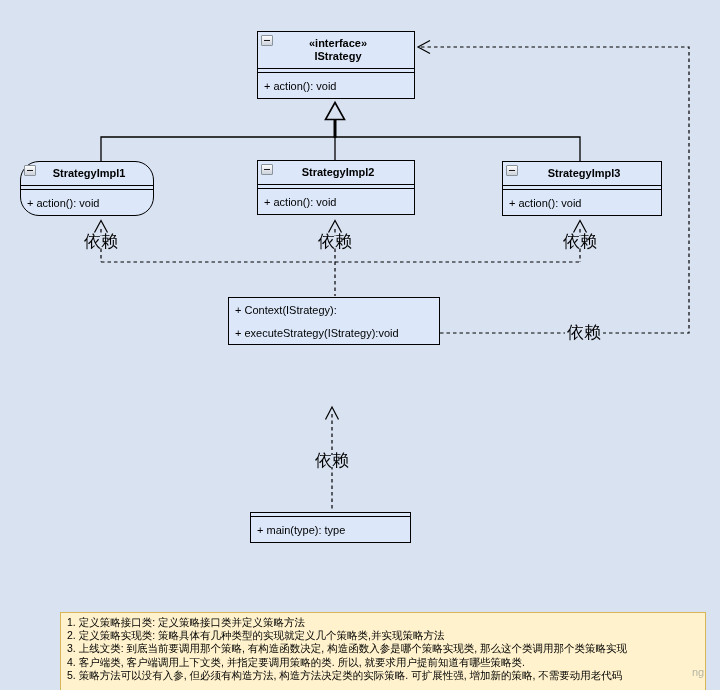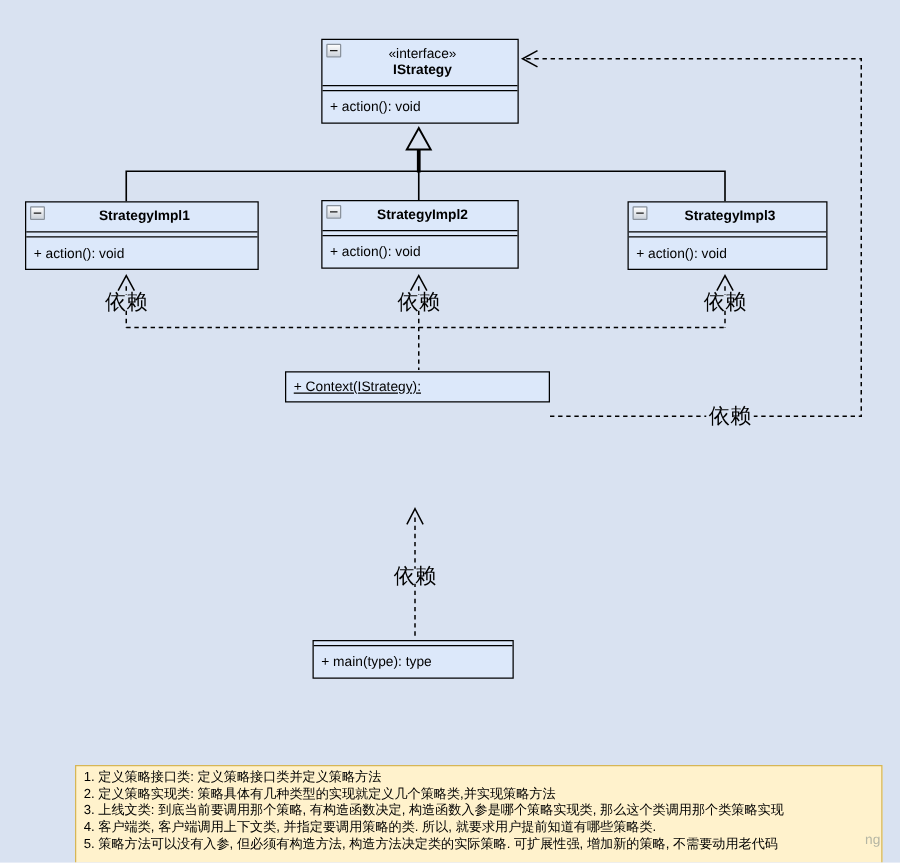--- a/index.html
+++ b/index.html
@@ -8,28 +8,28 @@
   }
   html,body{margin:0;padding:0;}
   body{font-family:"Liberation Sans","DejaVu Sans",sans-serif;}
   .canvas{position:relative;width:720px;height:690px;background:var(--canvas);overflow:hidden;}
   svg.edges{position:absolute;left:0;top:0;pointer-events:none;}
 
   .uml-box{position:absolute;background:var(--box-fill);border:1.5px solid var(--box-stroke);
     font-size:11px;color:#000;box-sizing:border-box;}
   .uml-title{position:relative;text-align:center;font-weight:bold;padding:5px 14px 5px 18px;
     border-bottom:1.4px solid var(--box-stroke);line-height:13px;}
-  .uml-title .stereo{font-weight:normal;}
+  .uml-title .stereo{font-weight:bold;}
   .collapse{position:absolute;left:3px;top:3px;width:12px;height:11px;
     background:linear-gradient(#fdfdfd,#cdd3db);border:1px solid #8a929c;border-radius:1px;
     box-sizing:border-box;cursor:pointer;}
   .collapse::before{content:"";position:absolute;left:2px;right:2px;top:4px;border-top:1.6px solid #1b1b1b;}
   .uml-empty{height:3px;border-bottom:1.4px solid var(--box-stroke);}
   .uml-members .member{padding:7px 6px 6px 6px;text-align:left;line-height:12px;white-space:nowrap;}
-  .uml-members.tight .member{padding:6px 6px 5px 6px;text-decoration:underline;}
+  .uml-members.tight .member{padding:6px 6px 5px 6px;}
   .sepline{border-bottom:1.4px solid var(--box-stroke);}
 
   .dep-label{position:absolute;transform:translateX(-50%);background:var(--canvas);
     font-size:17px;color:#000;padding:0 2px;line-height:12px;white-space:nowrap;}
 
   .note{position:absolute;left:60px;top:612px;width:646px;height:85px;box-sizing:border-box;
     background:var(--note-fill);border:1px solid var(--note-stroke);
     padding:3px 6px;font-size:10.5px;line-height:13.2px;color:#000;white-space:nowrap;overflow:hidden;}
   .watermark{position:absolute;left:692px;top:666px;font-size:11px;color:#a9ac9e;opacity:.85;}
 </style>
@@ -70,21 +70,21 @@
       <span class="collapse"></span>
       <div class="stereo">«interface»</div>
       <div>IStrategy</div>
     </div>
     <div class="uml-empty"></div>
     <div class="uml-members">
       <div class="member">+ action(): void</div>
     </div>
   </div>
 
-  <div class="uml-box" style="left:20px;top:161px;width:187px;">
+  <div class="uml-box" style="left:20px;top:161px;width:134px;border-radius:19px;">
     <div class="uml-title">
       <span class="collapse"></span>
       <div>StrategyImpl1</div>
     </div>
     <div class="uml-empty"></div>
     <div class="uml-members">
       <div class="member">+ action(): void</div>
     </div>
   </div>
 
@@ -106,20 +106,21 @@
     </div>
     <div class="uml-empty"></div>
     <div class="uml-members">
       <div class="member">+ action(): void</div>
     </div>
   </div>
 
   <div class="uml-box" style="left:228px;top:297px;width:212px;">
     <div class="uml-members tight">
       <div class="member">+ Context(IStrategy):</div>
+      <div class="member">+ executeStrategy(IStrategy):void</div>
     </div>
   </div>
 
   <div class="uml-box" style="left:250px;top:512px;width:161px;">
     <div class="uml-empty"></div>
     <div class="uml-members">
       <div class="member">+ main(type): type</div>
     </div>
   </div>
 

